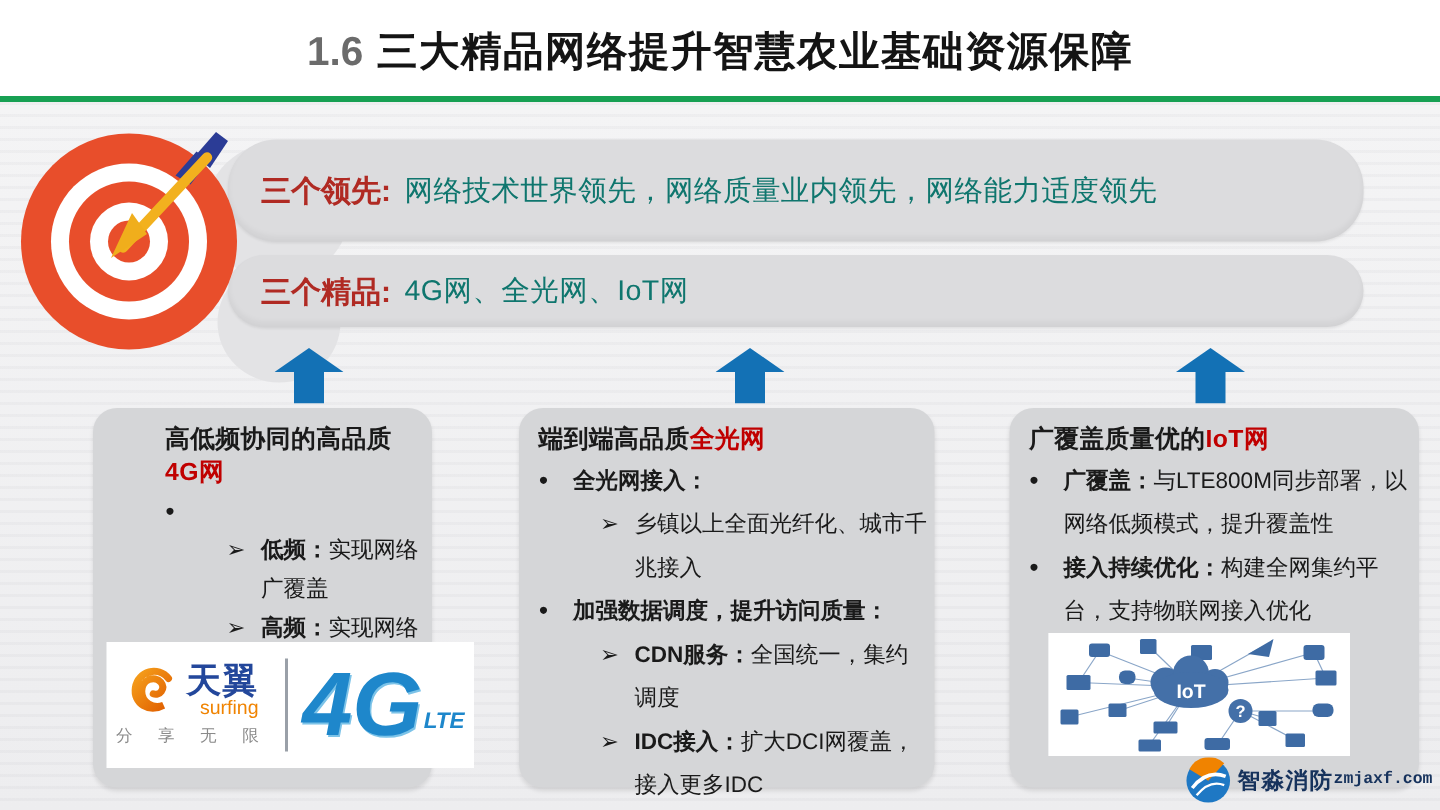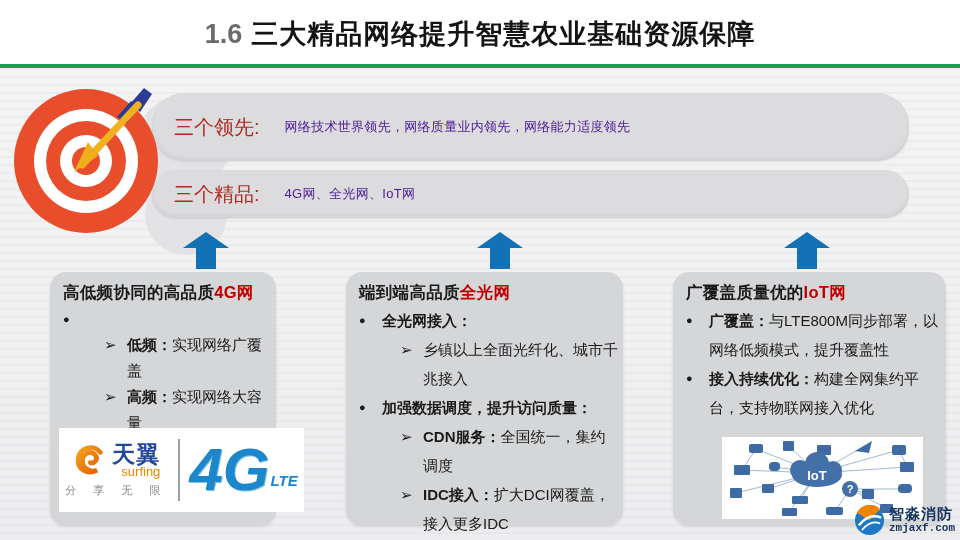--- a/index.html
+++ b/index.html
@@ -22,31 +22,31 @@
 
   
   .target{position:absolute;left:10px;top:80px;width:158px;height:158px;z-index:3;}
 
   
   .banner{position:absolute;left:152px;width:757px;background:#dcdcde;border-radius:32px;
           display:flex;align-items:center;padding-left:22px;box-sizing:border-box;z-index:2;
           box-shadow:inset 0 -3px 4px rgba(0,0,0,.05), 0 1px 2px rgba(0,0,0,.08);}
   .banner1{top:93px;height:68px;}
   .banner2{top:170px;height:48px;}
-  .banner .blabel{color:#b02a23;font-weight:normal;font-size:20px;margin-right:9px;white-space:nowrap;}
-  .banner .btext{color:#4c1d95;font-size:13px;letter-spacing:.3px;white-space:nowrap;margin-left:16px;}
+  .banner .blabel{color:#b02a23;font-weight:bold;font-size:20px;margin-right:9px;white-space:nowrap;}
+  .banner .btext{color:#0f766e;font-size:19px;letter-spacing:.3px;white-space:nowrap;}
 
   
   .up-arrow{position:absolute;top:232px;width:46px;height:37px;z-index:2;}
   .ar1{left:183px;} .ar2{left:477px;} .ar3{left:784px;}
 
   
   .card{position:absolute;top:272px;height:253px;background:#d5d6d8;border-radius:16px;
         box-sizing:border-box;z-index:2;box-shadow:0 2px 3px rgba(0,0,0,.10);}
-  .card1{left:50px;width:226px;}
+  .card1{left:62px;width:226px;padding-left:35px;}
   .card2{left:346px;width:277px;}
   .card3{left:673px;width:273px;}
   .card-title{font-size:16.5px;font-weight:bold;color:#1a1a1a;padding:10px 6px 2px 13px;letter-spacing:.3px;}
   .card-title .hl{color:#c00000;}
   .line{display:flex;font-size:15px;color:#1a1a1a;line-height:29px;padding-right:5px;}
   .card1 .line{line-height:26px;}
   .mk{flex:none;width:23px;}
   .mk.dot{font-size:11px;}
   .l1{padding-left:13px;}
   .l2{padding-left:54px;}
@@ -62,26 +62,26 @@
   .ty-cn{color:#23479b;font-weight:bold;font-size:23px;line-height:22px;letter-spacing:1px;}
   .ty-en{color:#f08300;font-size:13px;line-height:12px;display:block;text-align:right;}
   .ty-tag{color:#8a8a8a;font-size:11px;letter-spacing:7px;margin-top:5px;white-space:nowrap;}
   .logo-div{width:2px;height:62px;background:#9aa0a8;margin:0 9px 0 3px;}
   .lte-block{display:flex;align-items:flex-end;}
   .fourg{font-size:60px;font-weight:bold;font-style:italic;color:#1e87cb;line-height:40px;
          text-shadow:1px 1px 0 #7cc3e8;}
   .lte{font-size:15px;font-weight:bold;font-style:italic;color:#1e87cb;margin-left:1px;line-height:18px;}
 
   
-  .iot-box{position:absolute;left:26px;bottom:6px;width:201px;height:82px;background:#fff;margin-left:23px;}
+  .iot-box{position:absolute;left:26px;bottom:21px;width:201px;height:82px;background:#fff;}
 
   
   .site-logo{position:absolute;right:5px;bottom:4px;display:flex;align-items:center;z-index:6;}
   .site-icon{width:31px;height:31px;margin-right:4px;}
-  .site-text{display:flex;flex-direction:column;line-height:15px;}
+  .site-text{display:flex;flex-direction:row;line-height:15px;}
   .site-name{font-size:15px;font-weight:bold;color:#16325c;letter-spacing:1px;}
   .site-url{font-size:11px;font-weight:bold;color:#16325c;font-family:"Liberation Mono","DejaVu Sans Mono",monospace;}
 </style>
 </head>
 <body>
 
 <div class="slide">
   <div class="band"></div>
   <div class="deco-circle dc1"></div>
   <div class="deco-circle dc2"></div>

